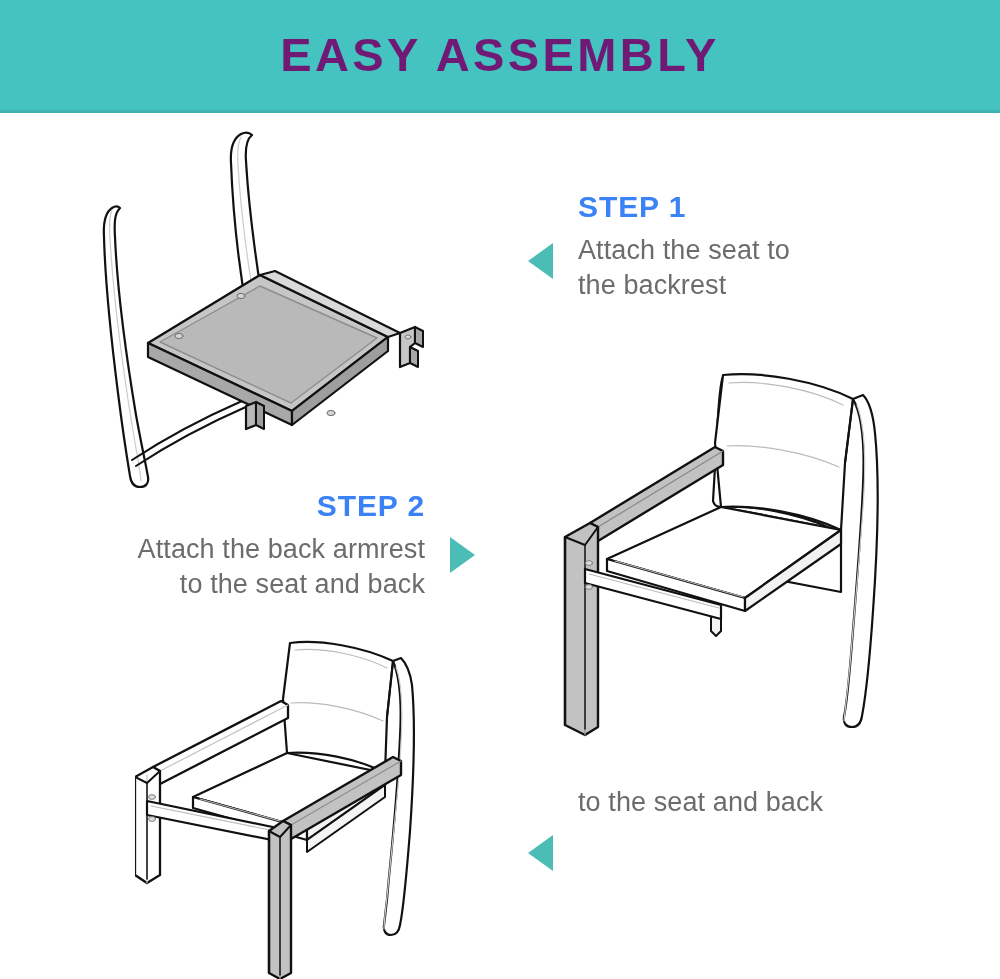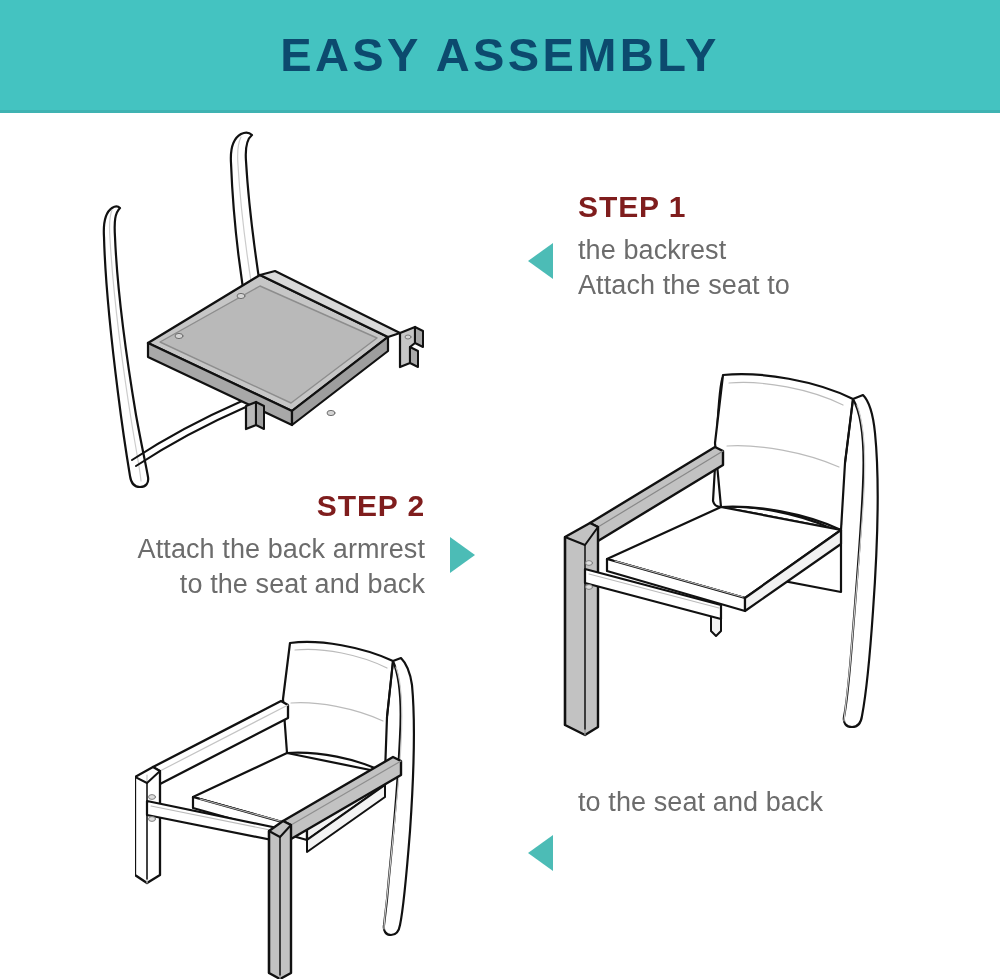--- a/index.html
+++ b/index.html
@@ -34,35 +34,35 @@
   }
   .banner-underline {
     position: absolute;
     left: 0;
     top: 110px;
     width: 1000px;
     height: 3px;
     background: #3fb3b2;
   }
   .banner-title {
-    color: #0c4a6e;
+    color: #701a75;
     font-size: 47px;
     font-weight: 700;
     letter-spacing: 3.4px;
     line-height: 1;
     white-space: nowrap;
     transform: translateY(-1px);
   }
 
   
   .step-block {
     position: absolute;
   }
   .step-heading {
-    color: #7f1d1d;
+    color: #3b82f6;
     font-size: 30px;
     font-weight: 700;
     letter-spacing: 0.9px;
     line-height: 1;
     margin: 0 0 11px 0;
     white-space: nowrap;
   }
   .step-desc {
     color: #6c6c6c;
     font-size: 27px;
@@ -156,22 +156,22 @@
         <path d="M176 281 L 186 277 L 186 300 L 176 304 Z" fill="#b9b9b9" stroke="#111111" stroke-width="2.2"></path>
         <path d="M186 277 L 194 281 L 194 304 L 186 300 Z" fill="#9e9e9e" stroke="#111111" stroke-width="2"></path>
 
       </g>
     </svg>
   </div>
 
   <div class="step-block step-left-align" style="left:578px; top:192px; width:360px;">
     <div class="step-heading">STEP 1</div>
     <div class="step-desc">
+      <div>Attach the seat to</div>
       <div>the backrest</div>
-      <div>Attach the seat to</div>
     </div>
   </div>
   <div class="arrow arrow-left" style="left:528px; top:243px;"></div>
 
   <div class="illus" style="left:545px; top:355px; width:390px; height:385px;">
     <svg width="390" height="385" viewBox="0 0 390 385" xmlns="http://www.w3.org/2000/svg">
       <g fill="none" stroke="#111111" stroke-width="2.2" stroke-linejoin="round" stroke-linecap="round">
 
         <path d="M178 22 C 215 18, 268 27, 303 43
                  C 305 45, 306 47, 306 50

